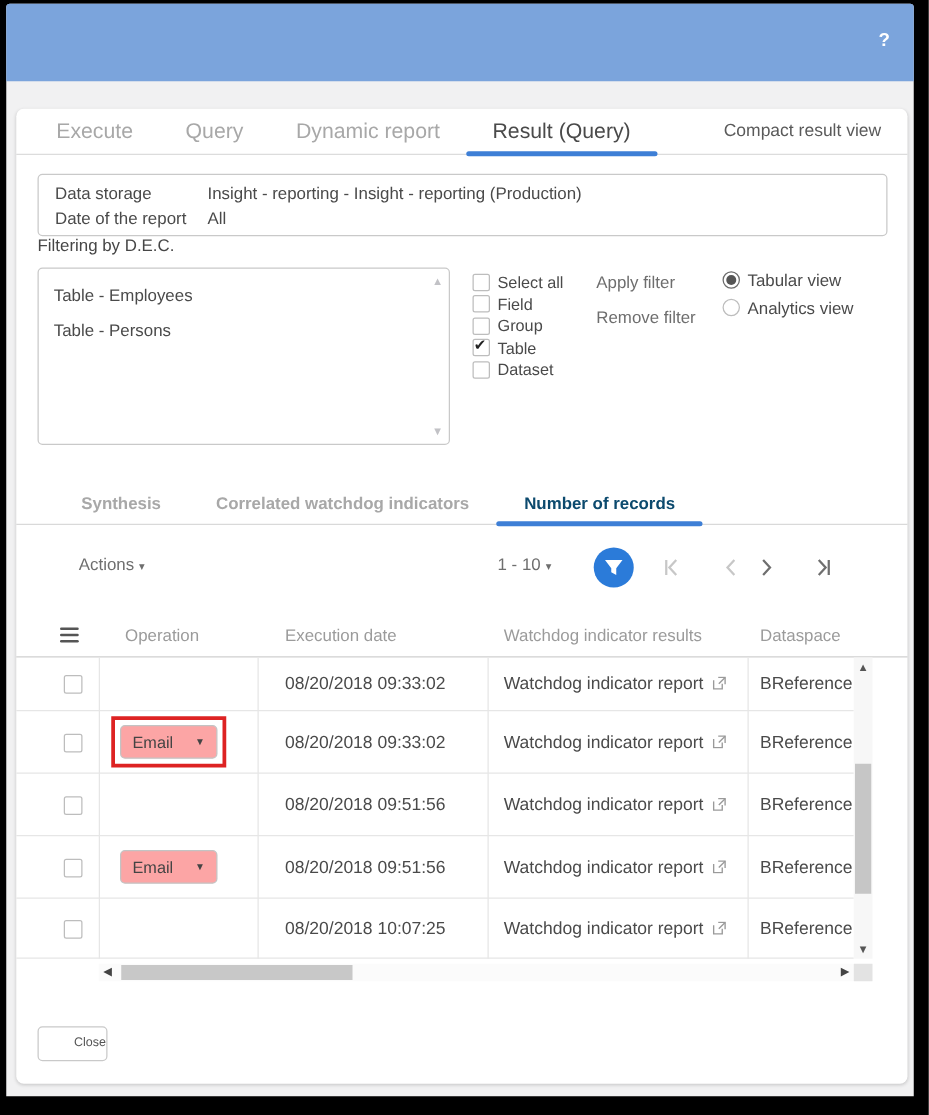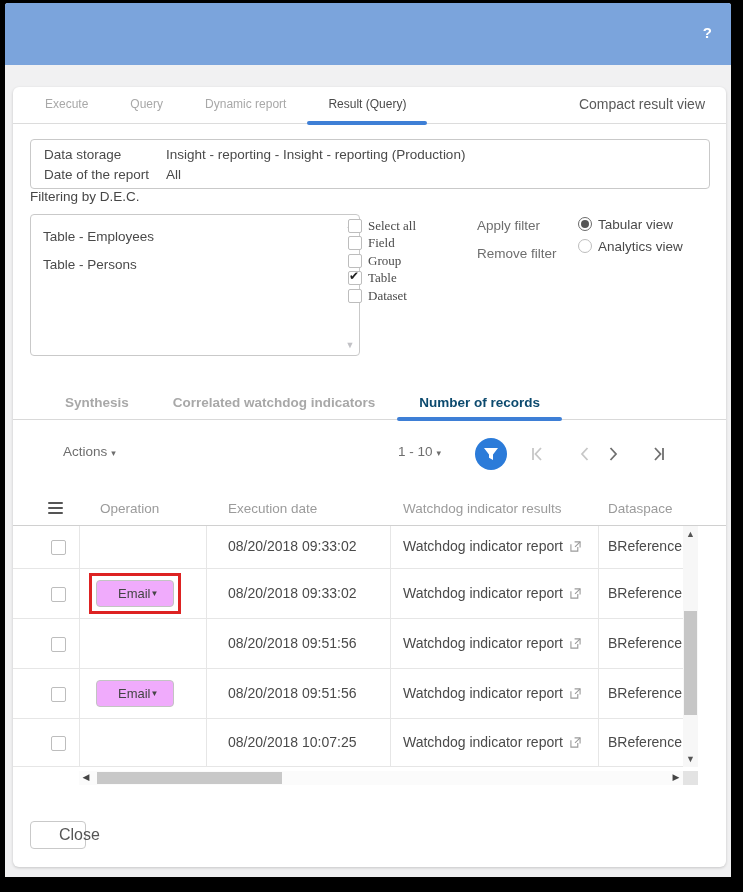--- a/index.html
+++ b/index.html
@@ -11,37 +11,37 @@
   .stage{position:absolute;left:5px;top:3px;width:726px;height:874px;background:#f1f1f2;border-radius:3px 3px 0 0;}
   
   .titlebar{position:absolute;left:0;top:0;width:100%;height:62px;background:#7ba4dc;border-radius:3px 3px 0 0;}
   .titlebar .title{position:absolute;left:25px;top:18px;font-size:21px;font-weight:500;color:#ffffff;letter-spacing:.2px;}
   .titlebar .help{position:absolute;right:19px;top:21px;font-size:15px;font-weight:700;color:#ffffff;cursor:pointer;}
   
   .card{position:absolute;left:8px;top:84px;width:713px;height:780px;background:#fff;border-radius:6px;
         box-shadow:0 1px 3px rgba(0,0,0,.18);}
   
   .tabs{position:absolute;left:0;top:0;width:100%;height:37px;border-bottom:1px solid #dcdcdc;display:flex;align-items:center;padding-left:11px;box-sizing:border-box;}
-  .tab{position:relative;height:37px;line-height:35px;padding:0 21px;font-size:12px;color:#a8a8a8;cursor:pointer;white-space:nowrap;text-align:right;}
+  .tab{position:relative;height:37px;line-height:35px;padding:0 21px;font-size:17px;color:#a8a8a8;cursor:pointer;white-space:nowrap;text-align:right;}
   .tab.active{color:#4a4a4a;}
   .tab.active::after{content:"";position:absolute;left:0;right:0;bottom:-1px;height:4px;background:#3e7fd6;border-radius:2px;}
   .compact-link{position:absolute;right:21px;top:0;height:37px;line-height:35px;font-size:14px;color:#5a5a5a;cursor:pointer;}
   
   .infobox{position:absolute;left:17px;top:52px;width:680px;height:50px;border:1px solid #c9c9c9;border-radius:4px;box-sizing:border-box;padding:5px 13px;}
   .inforow{display:flex;line-height:20px;font-size:13.5px;color:#4a4a4a;}
   .inforow .lab{width:122px;flex:none;}
   
   .filter-title{position:absolute;left:17px;top:102px;font-size:13.5px;color:#464646;}
   .listbox{position:absolute;left:17px;top:127px;width:330px;height:142px;border:1px solid #c9c9c9;border-radius:4px;box-sizing:border-box;background:#fff;}
   .listbox .items{position:absolute;left:0;top:8px;right:18px;}
   .listbox .item{padding:0 0 0 12px;line-height:28px;font-size:13.5px;color:#4a4a4a;cursor:pointer;}
   .listbox .sb{position:absolute;right:1px;top:1px;bottom:1px;width:16px;}
   .listbox .sb .up,.listbox .sb .dn{position:absolute;left:0;width:16px;text-align:center;font-size:9px;color:#c2c2c6;}
   .listbox .sb .up{top:4px;} .listbox .sb .dn{bottom:4px;}
-  .chkgroup{position:absolute;left:335px;top:130px;font-family:Liberation Serif, serif;}
+  .chkgroup{position:absolute;left:365px;top:130px;}
   .chkrow{display:flex;align-items:center;height:17.5px;font-size:13px;color:#4a4a4a;cursor:pointer;}
   .chk{width:12px;height:12px;border:1px solid #bdbdbd;border-radius:2px;background:#fff;margin-right:6px;flex:none;position:relative;}
   .chk .mark{position:absolute;left:0px;top:-3px;font-size:12px;color:#222;display:none;}
   .chk.checked .mark{display:block;}
   .filter-actions{position:absolute;left:464px;top:131px;font-size:13.5px;color:#6e6e6e;}
   .filter-actions .fa{display:block;margin-bottom:13px;cursor:pointer;white-space:nowrap;}
   .viewgroup{position:absolute;left:565px;top:130px;}
   .radiorow{display:flex;height:22px;font-size:13.5px;color:#4a4a4a;cursor:pointer;}
   .radio{width:12px;height:12px;border:1px solid #bdbdbd;border-radius:50%;background:#fff;margin-right:6px;flex:none;position:relative;}
   .radio.selected{border-color:#6b6b6b;}
@@ -66,37 +66,37 @@
   .burger{position:absolute;left:35px;top:8px;width:15px;height:13px;cursor:pointer;}
   .burger span{display:block;height:2px;background:#555;margin-bottom:3px;border-radius:1px;}
   .tbody{position:absolute;left:0;top:439px;width:670px;height:241px;}
   .vline{position:absolute;top:0;bottom:0;width:1px;background:#e6e6e6;}
   .t-row{position:relative;width:100%;border-bottom:1px solid #e6e6e6;box-sizing:border-box;}
   .t-row .rcb{position:absolute;left:38px;width:13px;height:13px;border:1px solid #bdbdbd;border-radius:2px;background:#fff;cursor:pointer;}
   .cell-date{position:absolute;left:215px;font-size:14px;color:#4a4a4a;white-space:nowrap;}
   .cell-result{position:absolute;left:390px;font-size:14px;color:#4a4a4a;white-space:nowrap;cursor:pointer;display:flex;align-items:center;}
   .cell-result svg{margin-left:7px;}
   .cell-ds{position:absolute;left:595px;font-size:14px;color:#4a4a4a;white-space:nowrap;}
-  .op-sel{position:absolute;left:83px;width:78px;height:27px;border:1px solid #c3c3c3;border-radius:4px;background:#f0abfc;
-          display:flex;align-items:center;justify-content:space-between;padding:0 21px;box-sizing:border-box;font-size:13px;color:#444;cursor:pointer;}
+  .op-sel{position:absolute;left:83px;width:78px;height:27px;border:1px solid #c3c3c3;border-radius:4px;background:#fca5a5;
+          display:flex;align-items:center;justify-content:space-between;padding:0 9px;box-sizing:border-box;font-size:13px;color:#444;cursor:pointer;}
   .op-sel .sc{font-size:8px;color:#444;}
   .red-hl{position:absolute;left:76px;width:92px;height:41px;border:3px solid #dd2222;box-sizing:border-box;}
   
   .vsb{position:absolute;left:670px;top:439px;width:15px;height:241px;background:#f7f7f7;}
   .vsb .up,.vsb .dn{position:absolute;left:0;width:15px;text-align:center;font-size:9px;color:#555;}
   .vsb .up{top:3px;} .vsb .dn{bottom:3px;}
   .vsb .thumb{position:absolute;left:1px;top:85px;width:13px;height:104px;background:#c6c6c6;}
   .hsb{position:absolute;left:66px;top:684px;width:604px;height:14px;background:#fbfbfb;}
   .hsb .lt,.hsb .rt{position:absolute;top:1px;width:14px;text-align:center;font-size:9px;color:#444;}
   .hsb .lt{left:0;} .hsb .rt{right:0;}
   .hsb .thumb{position:absolute;left:18px;top:1px;width:185px;height:12px;background:#c8c8c8;}
   .sb-corner{position:absolute;left:670px;top:684px;width:15px;height:14px;background:#e3e3e3;}
   
   .close-btn{position:absolute;left:17px;top:734px;width:56px;height:28px;background:#fff;border:1px solid #c9c9c9;border-radius:4px;
-             font-size:16px;color:#555;text-align:center;line-height:26px;cursor:pointer;box-sizing:border-box;padding-left:28px;}
+             font-size:10px;color:#555;text-align:center;line-height:26px;cursor:pointer;box-sizing:border-box;padding-left:28px;}
 </style>
 </head>
 <body>
 
 <div class="stage">
 
   <div class="titlebar">
     <div class="help">?</div>
   </div>
 

